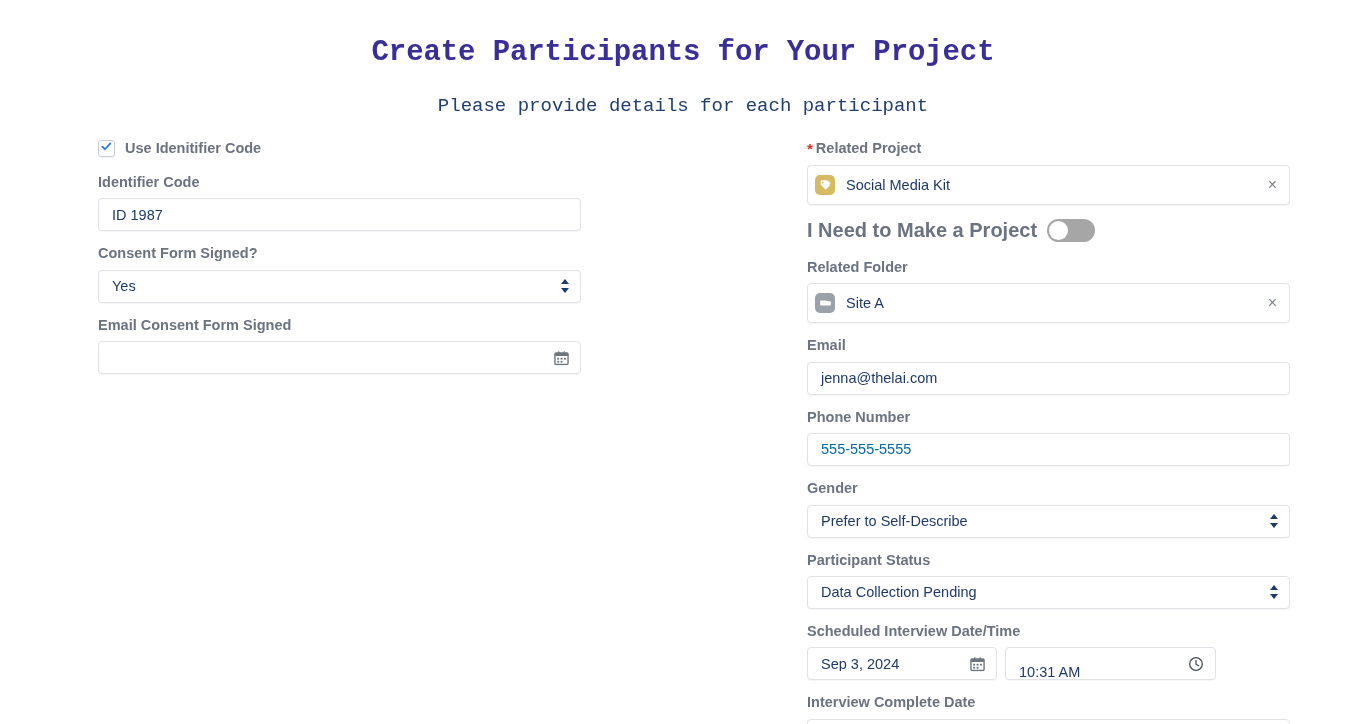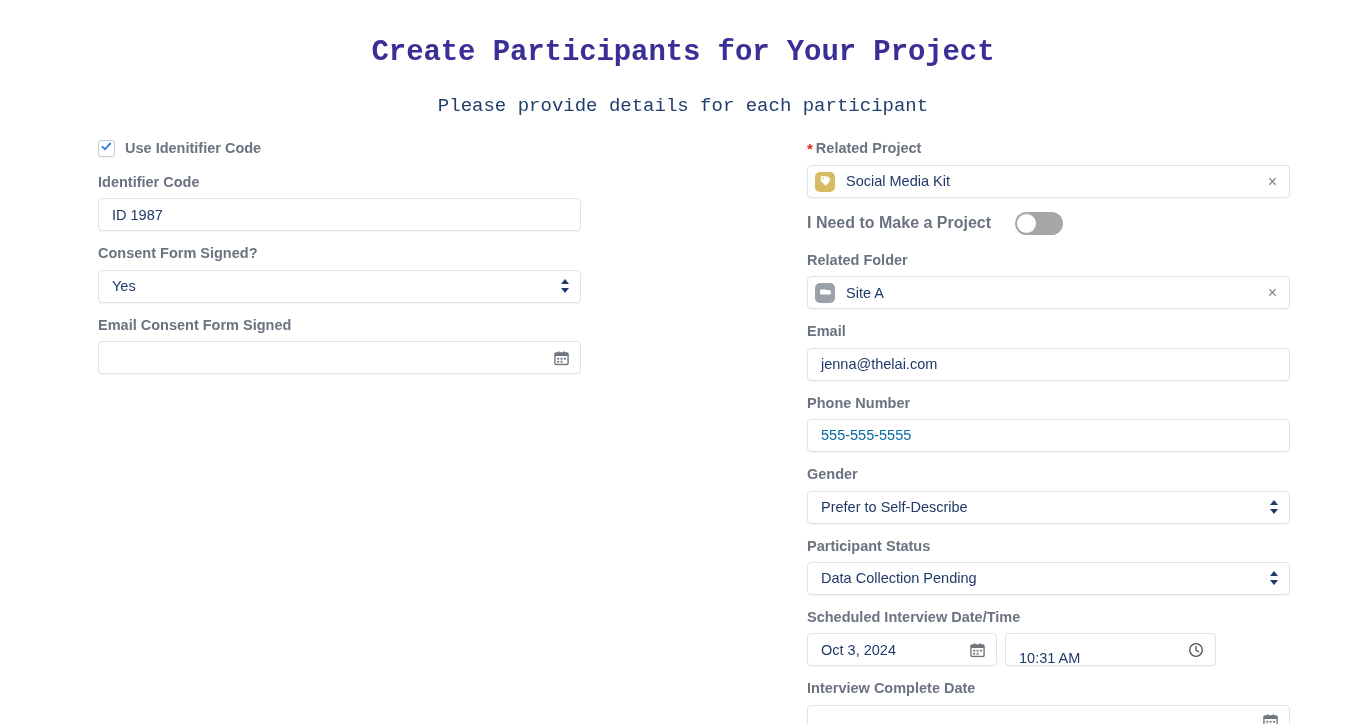--- a/index.html
+++ b/index.html
@@ -165,21 +165,21 @@
     top: 50%;
     transform: translateY(-50%);
     font-size: 16px;
     color: #7d838c;
     line-height: 1;
     cursor: pointer;
     font-family: "Liberation Sans", sans-serif;
   }
 
   
-  .token-box { height: 33px; }
+  .token-box { height: 40px; }
   .token-chip {
     width: 20px;
     height: 20px;
     border-radius: 5px;
     margin-left: 7px;
     flex: 0 0 auto;
     display: flex;
     align-items: center;
     justify-content: center;
   }
@@ -194,25 +194,25 @@
 
   
   .toggle-row {
     display: flex;
     align-items: center;
     margin-bottom: 14px;
     margin-top: 2px;
     height: 26px;
   }
   .toggle-label {
-    font-size: 16px;
+    font-size: 20px;
     font-weight: bold;
     color: #6b7280;
     line-height: 1;
-    padding-right: 24px;
+    padding-right: 10px;
   }
   .toggle {
     width: 48px;
     height: 23px;
     border-radius: 12px;
     background: #a6a6a6;
     position: relative;
     flex: 0 0 auto;
     cursor: pointer;
   }
@@ -368,21 +368,21 @@
             <span class="tri tri-up"></span>
             <span class="tri tri-down"></span>
           </span>
         </div>
       </div>
 
       <div class="field">
         <label class="field-label">Scheduled Interview Date/Time</label>
         <div class="datetime-row">
           <div class="input-box dt-date">
-            <span class="input-value">Oct 3, 2024</span>
+            <span class="input-value">Sep 3, 2024</span>
             <span class="input-icon">
               <svg width="15" height="15" viewBox="0 0 16 16">
                 <rect x="1" y="2.6" width="14" height="12.4" rx="1.2" fill="none" stroke="#6f757d" stroke-width="1.5"></rect>
                 <rect x="1" y="2.6" width="14" height="3.3" rx="1.2" fill="#6f757d"></rect>
                 <rect x="4.3" y="0.8" width="1.5" height="3" rx="0.6" fill="#6f757d"></rect>
                 <rect x="10.2" y="0.8" width="1.5" height="3" rx="0.6" fill="#6f757d"></rect>
                 <rect x="3.4" y="7.8" width="2.1" height="1.9" fill="#6f757d"></rect>
                 <rect x="7" y="7.8" width="2.1" height="1.9" fill="#6f757d"></rect>
                 <rect x="10.6" y="7.8" width="2.1" height="1.9" fill="#6f757d"></rect>
                 <rect x="3.4" y="11" width="2.1" height="1.9" fill="#6f757d"></rect>

